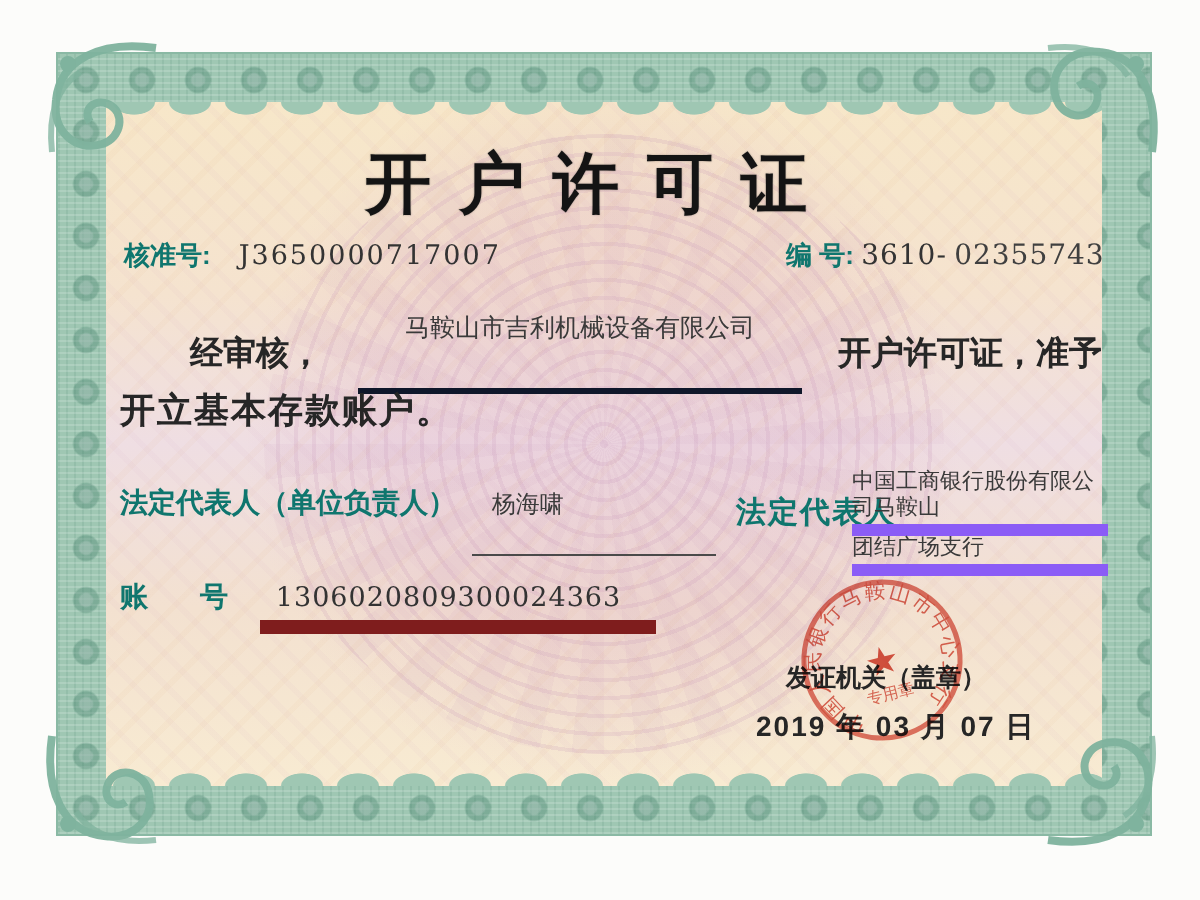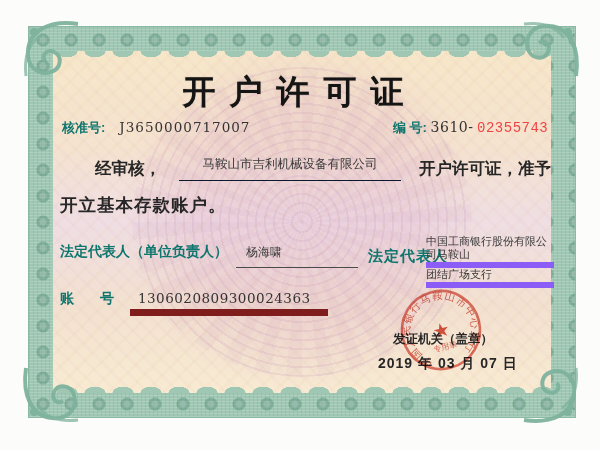--- a/index.html
+++ b/index.html
@@ -58,34 +58,34 @@
     font-size:33px;font-weight:bold;letter-spacing:14px;
     box-sizing:border-box;color:#141414;text-shadow:0 0 1px rgba(0,0,0,.35);
   }
   .row{position:absolute;white-space:nowrap;}
   .lbl{font-weight:bold;color:#0f766e;}
   .num{font-family:"DejaVu Serif","Liberation Serif",serif;color:#333;}
   .r-approval{left:62px;top:119px;font-size:13px;}
   .r-approval .num{margin-left:14px;letter-spacing:1px;font-size:13.5px;}
   .r-serial{left:393px;top:119px;font-size:13px;}
   .r-serial .num{letter-spacing:.5px;font-size:14px;}
-  .red{color:#ef4444;font-family:Liberation Mono, monospace;}
+  .red{color:#404040;}
   .r-line1{left:95px;top:156px;font-size:16.5px;font-weight:bold;display:flex;align-items:center;gap:12px;}
   .u-company{
     display:inline-block;width:222px;text-align:center;
-    border-bottom:1px solid #0f172a;
+    border-bottom:3px solid #0f172a;
     font-family:"Liberation Serif",serif;font-weight:normal;font-size:12.5px;
-    padding-bottom:7px;margin:0 6px;color:#3a3a3a;
+    padding-bottom:21px;margin:0 6px;color:#3a3a3a;
   }
   .r-line2{left:60px;top:193px;font-size:17.5px;font-weight:bold;letter-spacing:1px;}
   .r-legal{left:60px;top:243px;font-size:14px;}
   .u-name{
     display:inline-block;width:112px;border-bottom:1px solid #4a4a4a;
     font-family:"Liberation Serif",serif;font-size:12px;color:#3a3a3a;
-    padding:0 0 6px 10px;margin-left:4px;
+    padding:0 0 16px 10px;margin-left:4px;
   }
   .r-bank-label{left:368px;top:247px;font-size:15px;font-weight:bold;letter-spacing:1px;}
   .r-bank-val{left:426px;top:235px;width:128px;white-space:normal;}
   .r-bank-val .bline{
     display:block;border-bottom:6px solid #8b5cf6;
     font-family:"Liberation Serif",serif;font-size:11px;color:#3a3a3a;
     line-height:13px;padding-bottom:1px;
   }
   .r-account{left:60px;top:290px;font-size:14px;}
   .r-account .lbl{letter-spacing:6px;}

